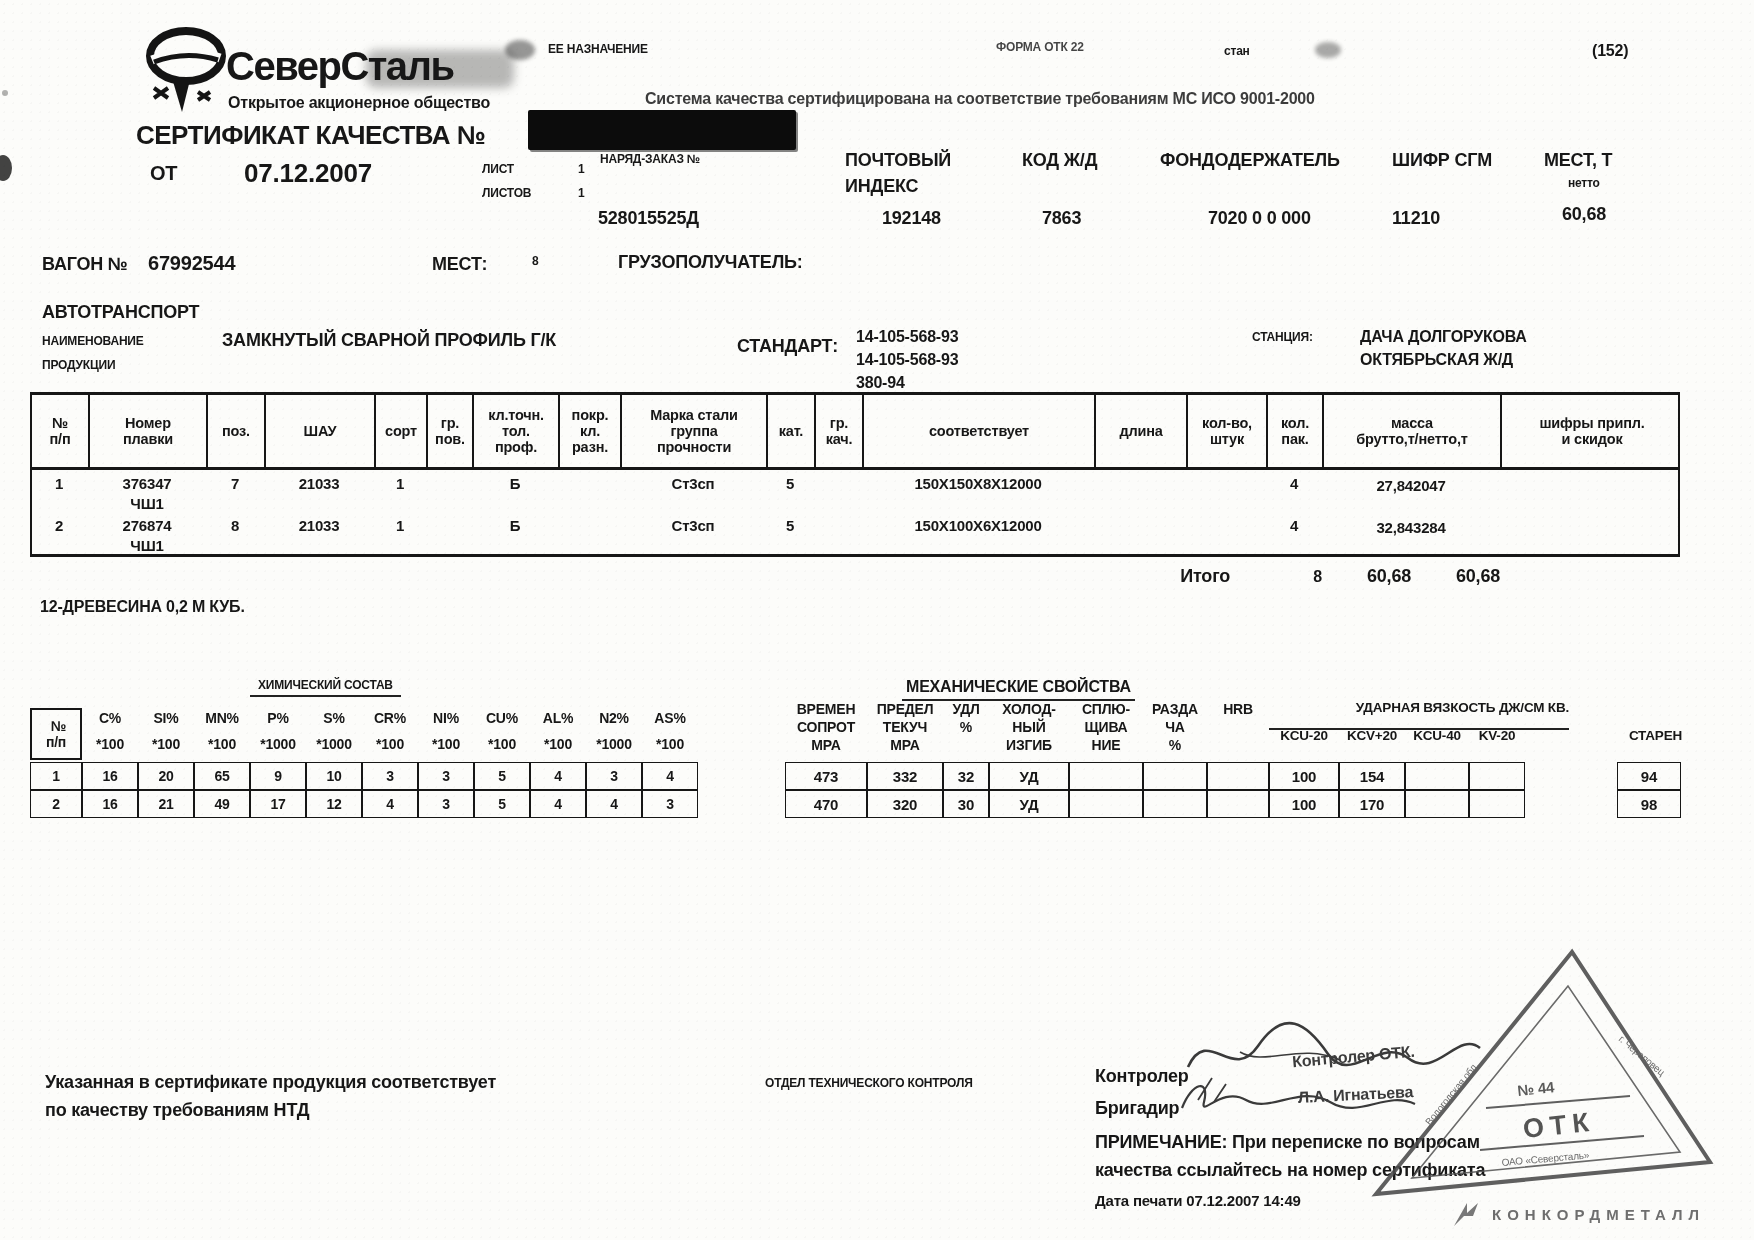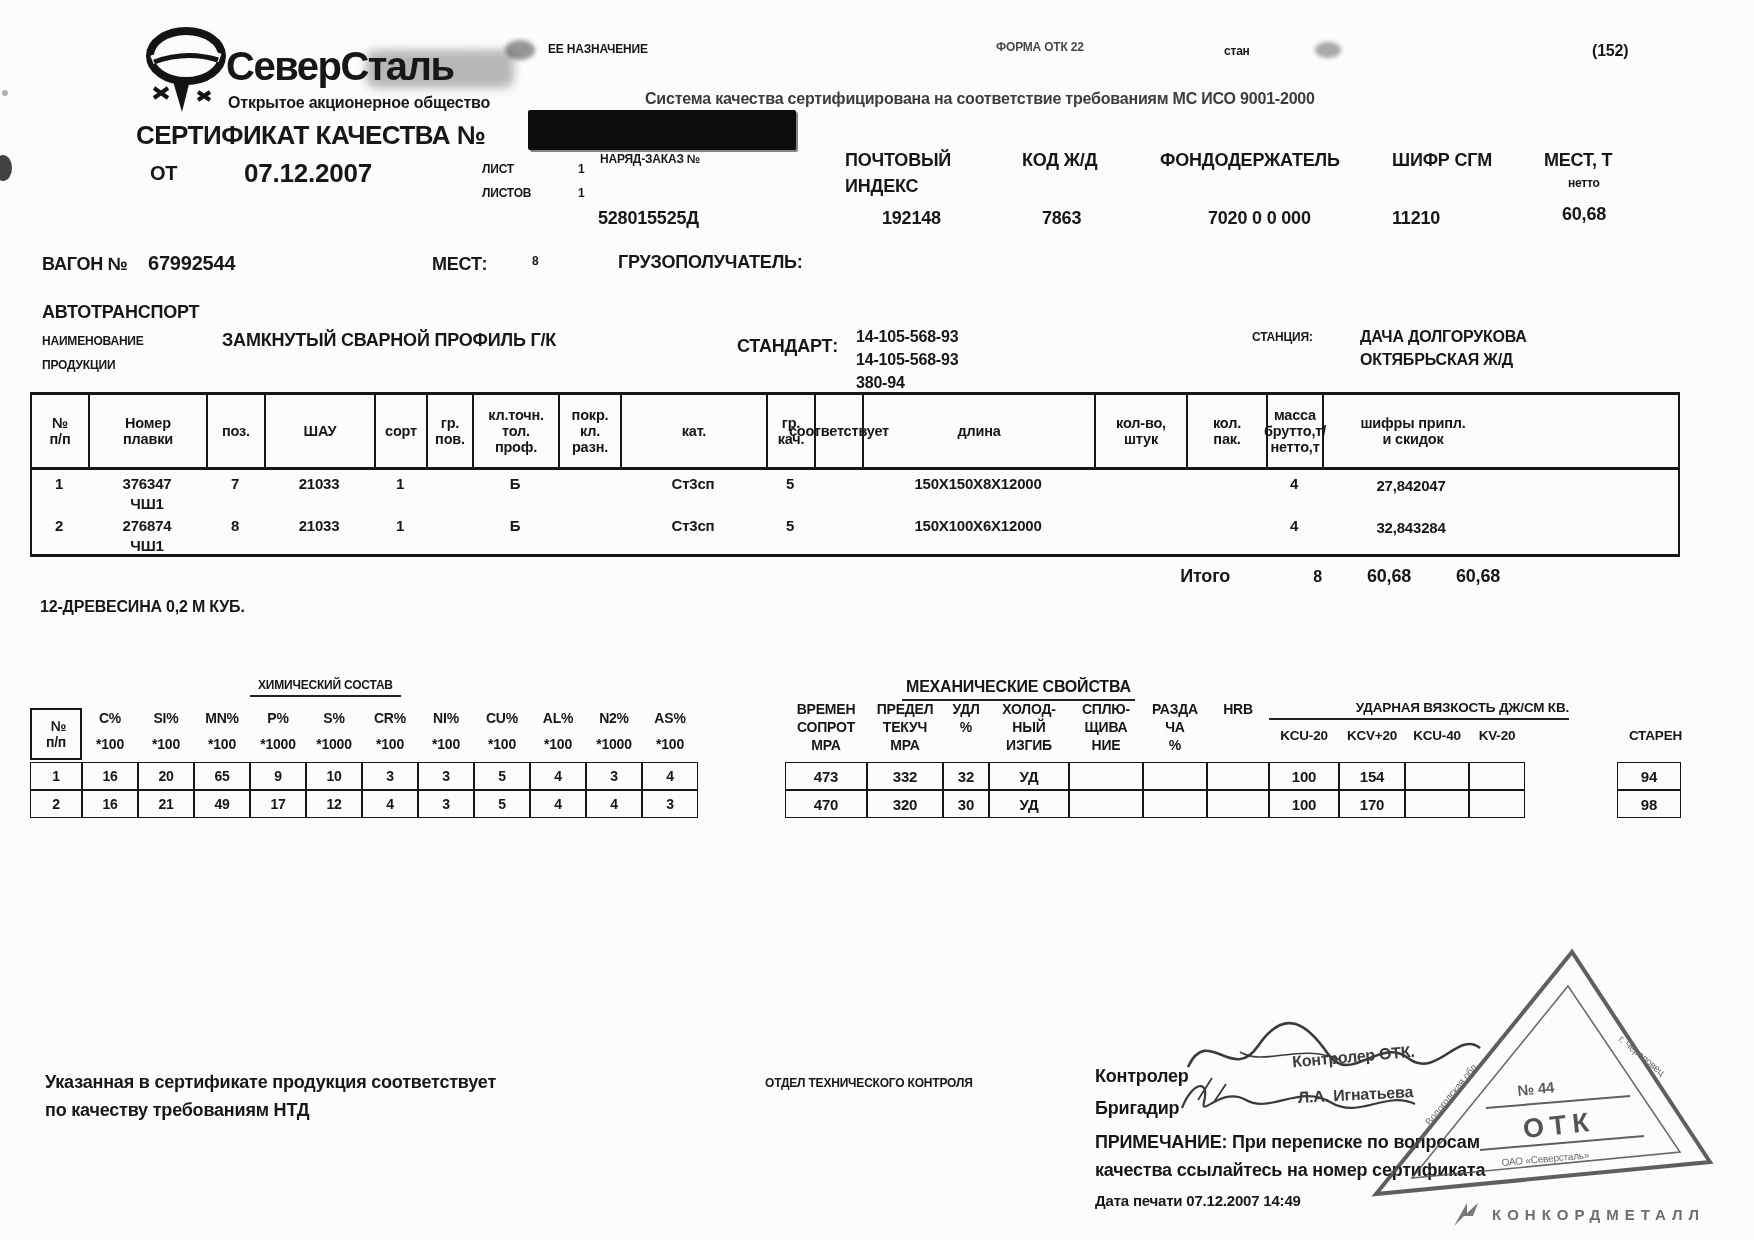--- a/index.html
+++ b/index.html
@@ -125,20 +125,23 @@
     <div>ШАУ</div>
     <div>сорт</div>
     <div>гр.
 пов.</div>
     <div>кл.точн.
 тол.
 проф.</div>
     <div>покр.
 кл.
 разн.</div>
+    <div>Марка стали
+группа
+прочности</div>
     <div>кат.</div>
     <div>гр.
 кач.</div>
     <div>соответствует</div>
     <div>длина</div>
     <div>кол-во,
 штук</div>
     <div>кол.
 пак.</div>
     <div>масса
@@ -274,21 +277,21 @@
 НЫЙ
 ИЗГИБ</div>
     <div>СПЛЮ-
 ЩИВА
 НИЕ</div>
     <div>РАЗДА
 ЧА
 %</div>
     <div>HRB</div>
   </div>
-  <div class="abs b ctr" style="left:1269px;top:700px;width:300px;font-size:13.5px;border-bottom:2px solid #222;padding-bottom:3px">УДАРНАЯ ВЯЗКОСТЬ ДЖ/СМ КВ.</div>
+  <div class="abs b ctr" style="left:1269px;top:700px;width:300px;font-size:13.5px;border-bottom:2px solid #222;padding-bottom:13px">УДАРНАЯ ВЯЗКОСТЬ ДЖ/СМ КВ.</div>
   <div class="abs mech-sub" style="left:1269px;top:728px">
     <div>KCU-20</div>
     <div>KCV+20</div>
     <div>KCU-40</div>
     <div>KV-20</div>
   </div>
   <div class="abs b ctr" style="left:1612px;top:728px;width:70px;font-size:13.5px">СТАРЕН</div>
   <div class="abs mech-row" style="left:785px;top:762px">
     <div>473</div>
     <div>332</div>

